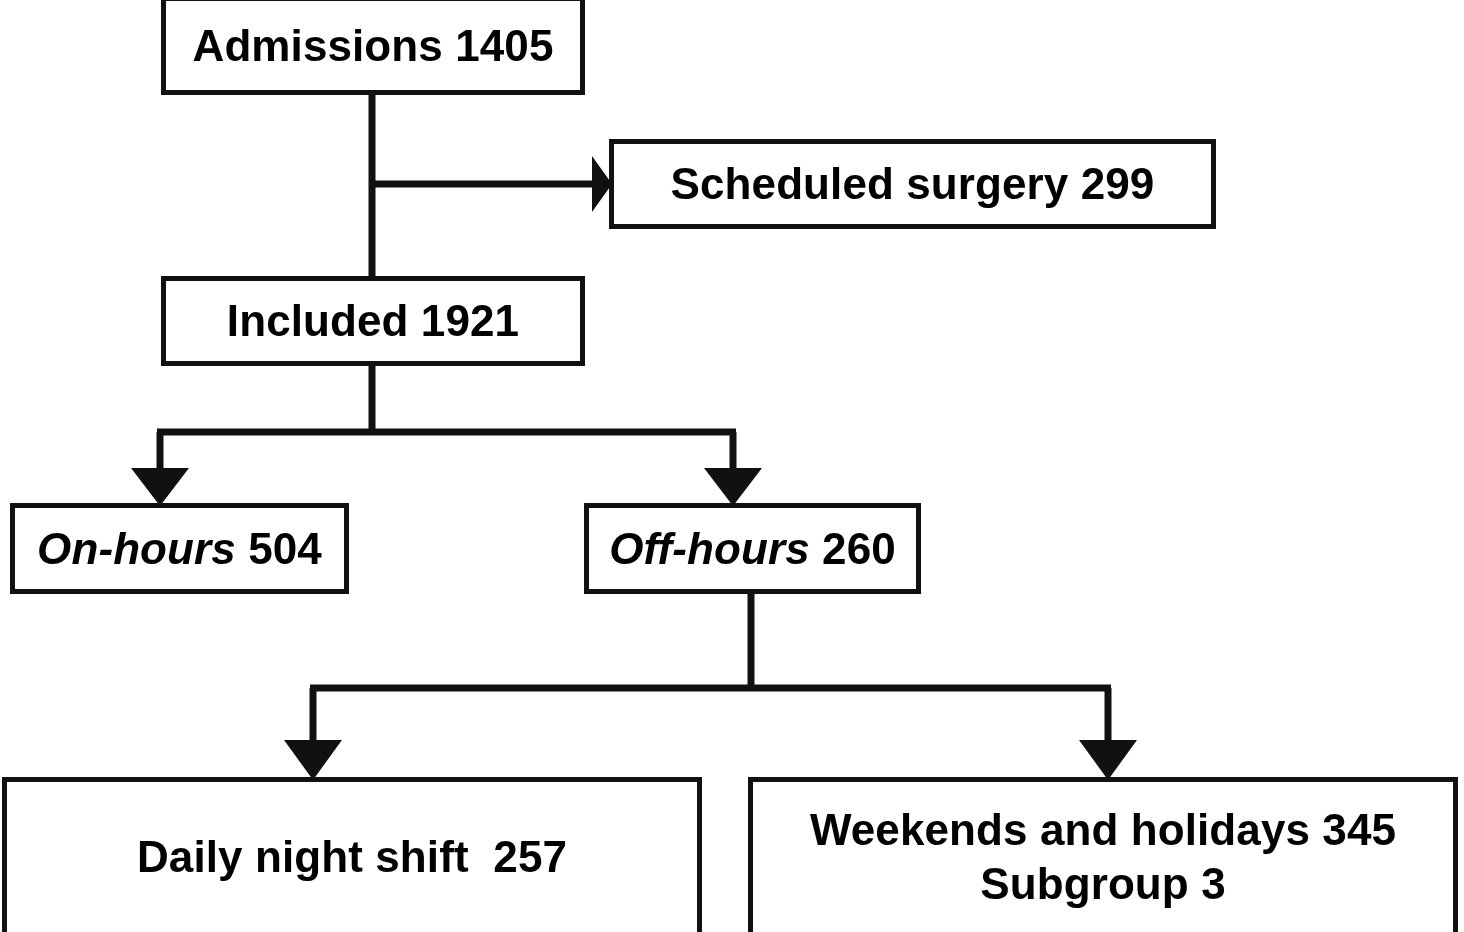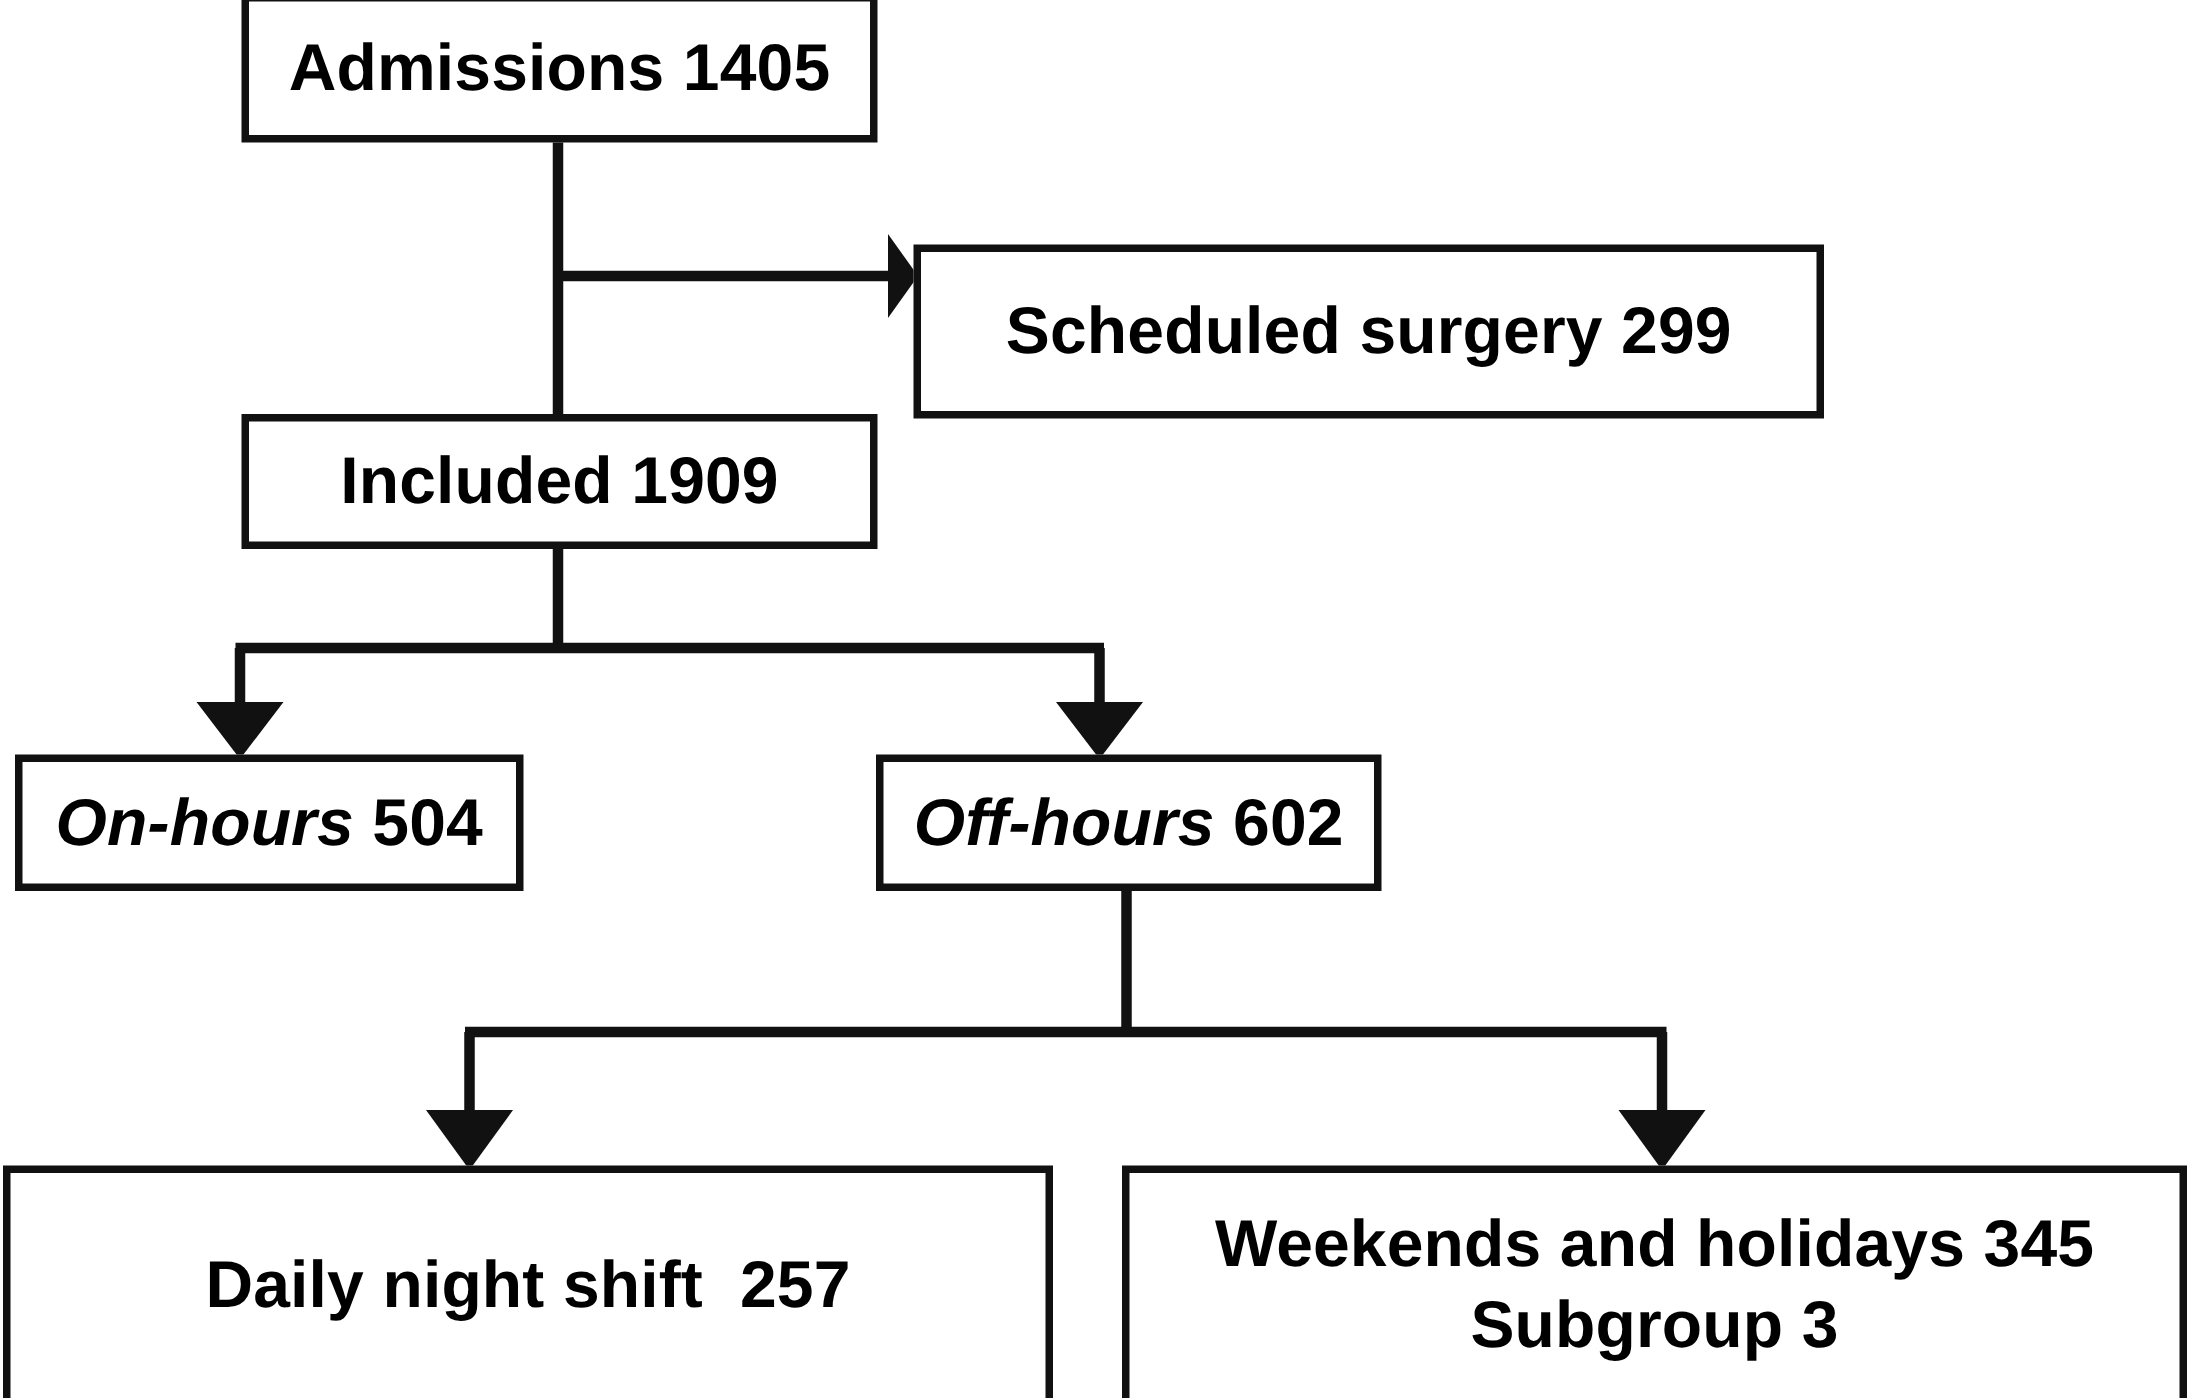--- a/index.html
+++ b/index.html
@@ -47,21 +47,21 @@
   }
   .node-label.two-line {
     line-height: 1.22;
   }
   .emph {
     font-style: italic;
   }
 
   
   #node-admissions      { left: 161px; top: -4px;  width: 424px; height: 99px; }
-  #node-scheduled       { left: 609px; top: 139px; width: 607px; height: 116px; margin-top: 24px; }
+  #node-scheduled       { left: 609px; top: 139px; width: 607px; height: 90px; }
   #node-included        { left: 161px; top: 276px; width: 424px; height: 90px; }
   #node-onhours         { left: 10px;  top: 503px; width: 339px; height: 91px; }
   #node-offhours        { left: 584px; top: 503px; width: 337px; height: 91px; }
   #node-subgroup1       { left: 2px;   top: 777px; width: 700px; height: 160px; }
   #node-subgroup2       { left: 748px; top: 777px; width: 710px; height: 160px; }
 </style>
 </head>
 <body>
 
 <div id="canvas">
@@ -98,29 +98,29 @@
 
   <div class="node" id="node-admissions">
     <span class="node-label">Admissions 1405</span>
   </div>
 
   <div class="node" id="node-scheduled">
     <span class="node-label">Scheduled surgery 299</span>
   </div>
 
   <div class="node" id="node-included">
-    <span class="node-label">Included 1909</span>
+    <span class="node-label">Included 1921</span>
   </div>
 
   <div class="node" id="node-onhours">
     <span class="node-label"><span class="emph">On-hours</span><span> 504</span></span>
   </div>
 
   <div class="node" id="node-offhours">
-    <span class="node-label"><span class="emph">Off-hours</span><span> 602</span></span>
+    <span class="node-label"><span class="emph">Off-hours</span><span> 260</span></span>
   </div>
 
   <div class="node" id="node-subgroup1">
     <span class="node-label two-line"><span>Daily night shift  257</span><br></span>
   </div>
 
   <div class="node" id="node-subgroup2">
     <span class="node-label two-line"><span>Weekends and holidays 345</span><br><span>Subgroup 3</span></span>
   </div>
 

